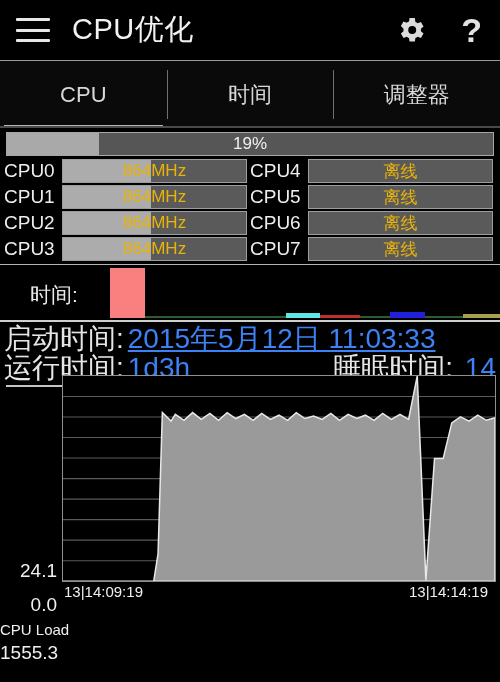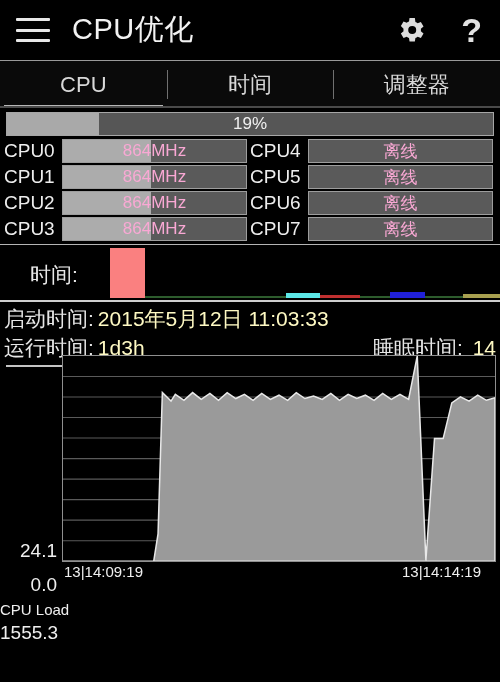--- a/index.html
+++ b/index.html
@@ -25,21 +25,21 @@
     color:#f2f2f2; font-size:29px; letter-spacing:0.5px;
     margin-left:22px; font-weight:400; white-space:nowrap;
   }
   .header-spacer { flex:1 1 auto; }
   .icon-btn { cursor:pointer; display:flex; align-items:center; justify-content:center; }
   .gear-icon { width:32px; height:32px; }
   .help-icon { color:#e2e2e2; font-size:34px; font-weight:bold; line-height:32px; margin-left:34px; }
 
   
   .tabbar {
-    height:48px; width:100%; background:#0a0a0a;
+    height:68px; width:100%; background:#0a0a0a;
     border-top:1px solid #9a9a9a;
     display:flex; align-items:stretch; position:relative;
   }
   .tab {
     flex:1 1 0; display:flex; align-items:center; justify-content:center;
     color:#d8d8d8; font-size:22px; position:relative; cursor:pointer;
   }
   .tab + .tab::before {
     content:""; position:absolute; left:0; top:9px; bottom:9px;
     width:1px; background:#707070;
@@ -71,57 +71,57 @@
   .cpu-cell { display:flex; align-items:center; width:50%; padding-right:3px; }
   .cpu-label { color:#ededed; font-size:19px; width:58px; flex:0 0 58px; }
   .core-bar {
     position:relative; flex:1 1 auto; height:24px;
     background:#5a5a5a; border:1px solid #9d9d9d; overflow:hidden;
   }
   .core-fill { position:absolute; left:0; top:0; bottom:0; background:#acacac; }
   .core-text {
     position:absolute; left:0; right:0; top:0; bottom:0;
     display:flex; align-items:center; justify-content:center;
-    color:#f9a8d4; font-size:17px;
+    color:#eab308; font-size:17px;
   }
 
   
   .time-section {
     position:relative; height:58px; margin-top:3px;
     border-top:1px solid #b4b4b4; background:#000;
   }
   .time-label { position:absolute; left:30px; top:16px; color:#e9e9e9; font-size:21px; }
   .time-bars { position:absolute; left:0; right:0; top:0; bottom:4px; }
   .time-bars .seg { position:absolute; bottom:0; }
   .time-baseline { position:absolute; left:0; right:0; bottom:0; height:2px; background:#cfcfcf; }
 
   
   .info { padding:2px 4px 0 4px; }
-  .info-line { display:flex; align-items:baseline; color:#e6e6e6; font-size:21px; line-height:29px; white-space:nowrap; }
+  .info-line { display:flex; align-items:baseline; color:#e6e6e6; font-size:28px; line-height:29px; white-space:nowrap; }
   .info-line .k { margin-right:4px; }
-  .info-line .v { color:#fef9c3; }
+  .info-line .v { color:#3b82f6;text-decoration:underline; }
   .info-right { margin-left:auto; overflow:hidden; }
   .info-sep { height:2px; background:#c4c4c4; margin:3px 2px 0 2px; }
 
   
   .chart-block { position:relative; padding-left:0; }
   .chart-row { display:flex; align-items:stretch; }
   .chart-ymax {
     color:#efefef; font-size:19px; width:62px; flex:0 0 62px;
     text-align:right; padding-right:5px; padding-top:0px;
   }
   .chart-ymin {
     position:absolute; left:0; width:62px; text-align:right; padding-right:5px;
     color:#efefef; font-size:19px; bottom:0;
   }
   .plot { position:relative; flex:1 1 auto; background:#000; border:1px solid #8f8f8f; }
   .plot svg { display:block; width:100%; height:100%; }
   .chart-axis-labels {
     display:flex; justify-content:space-between; align-items:center;
-    padding:1px 19px 0 64px; color:#efefef; font-size:15px;
+    padding:1px 12px 0 64px; color:#efefef; font-size:15px;
   }
   .axis-row { position:relative; }
 </style>
 </head>
 <body>
 
 <div id="app">
 
   <div class="header">
     <div class="hamburger">

